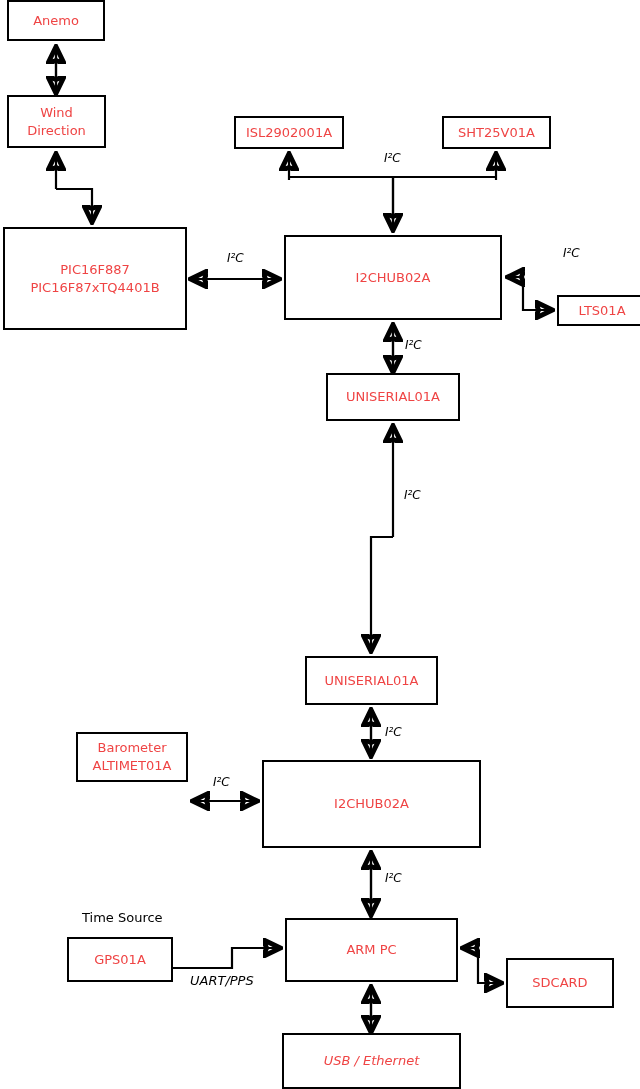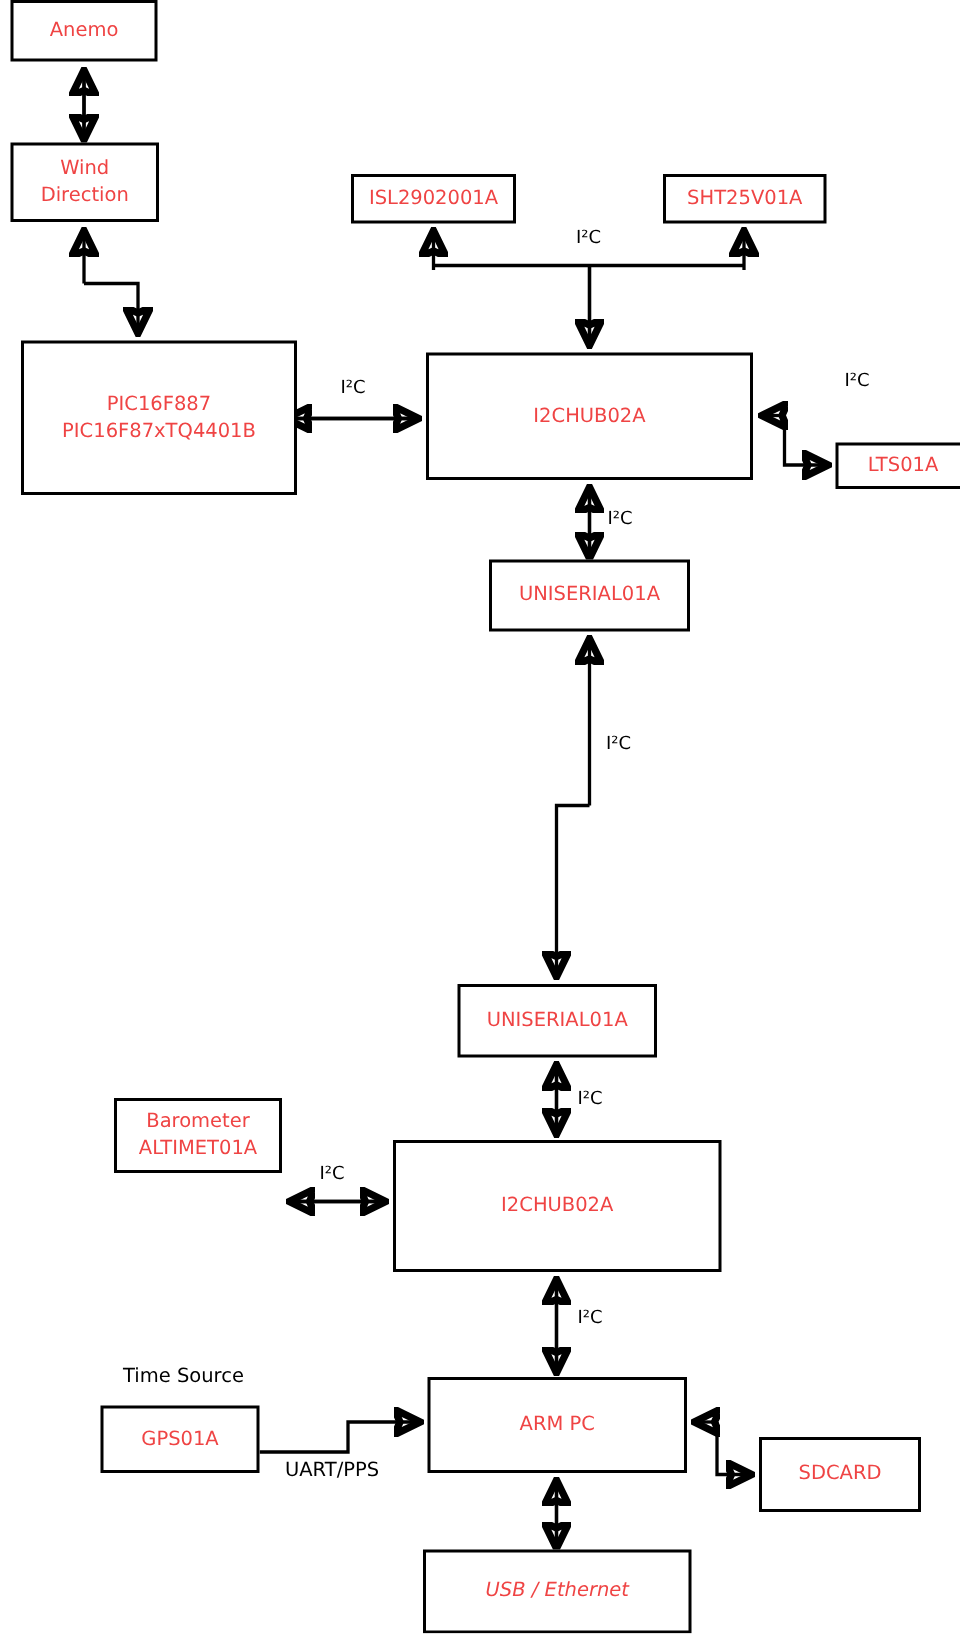--- a/index.html
+++ b/index.html
@@ -25,20 +25,21 @@
     z-index:3;
     white-space:pre-line;
   }
   .edge-label{
     position:absolute;
     color:#000000;
     font-size:12px;
     line-height:1;
     white-space:nowrap;
     z-index:4;
+    font-style:italic;
   }
   .free-label{
     position:absolute;
     color:#000000;
     font-size:13px;
     line-height:1;
     white-space:nowrap;
     z-index:4;
   }
   svg.wires{
@@ -132,21 +133,21 @@
       <line x1="371" y1="1027" x2="371" y2="988" marker-end="url(#ah)"></line>
       <line x1="371" y1="992" x2="371" y2="1031" marker-end="url(#ah)"></line>
     </g>
   </svg>
 
   <div class="node" style="left:7px;top:0px;width:98px;height:41px;">Anemo</div>
 
   <div class="node" style="left:7px;top:95px;width:99px;height:53px;">Wind
 Direction</div>
 
-  <div class="node" style="left:3px;top:227px;width:184px;height:103px;margin-left:11px;">PIC16F887
+  <div class="node" style="left:3px;top:227px;width:184px;height:103px;">PIC16F887
 PIC16F87xTQ4401B</div>
 
   <div class="node" style="left:234px;top:116px;width:110px;height:33px;">ISL2902001A</div>
 
   <div class="node" style="left:442px;top:116px;width:109px;height:33px;">SHT25V01A</div>
 
   <div class="node" style="left:284px;top:235px;width:218px;height:85px;">I2CHUB02A</div>
 
   <div class="node" style="left:557px;top:295px;width:90px;height:31px;">LTS01A</div>
 

